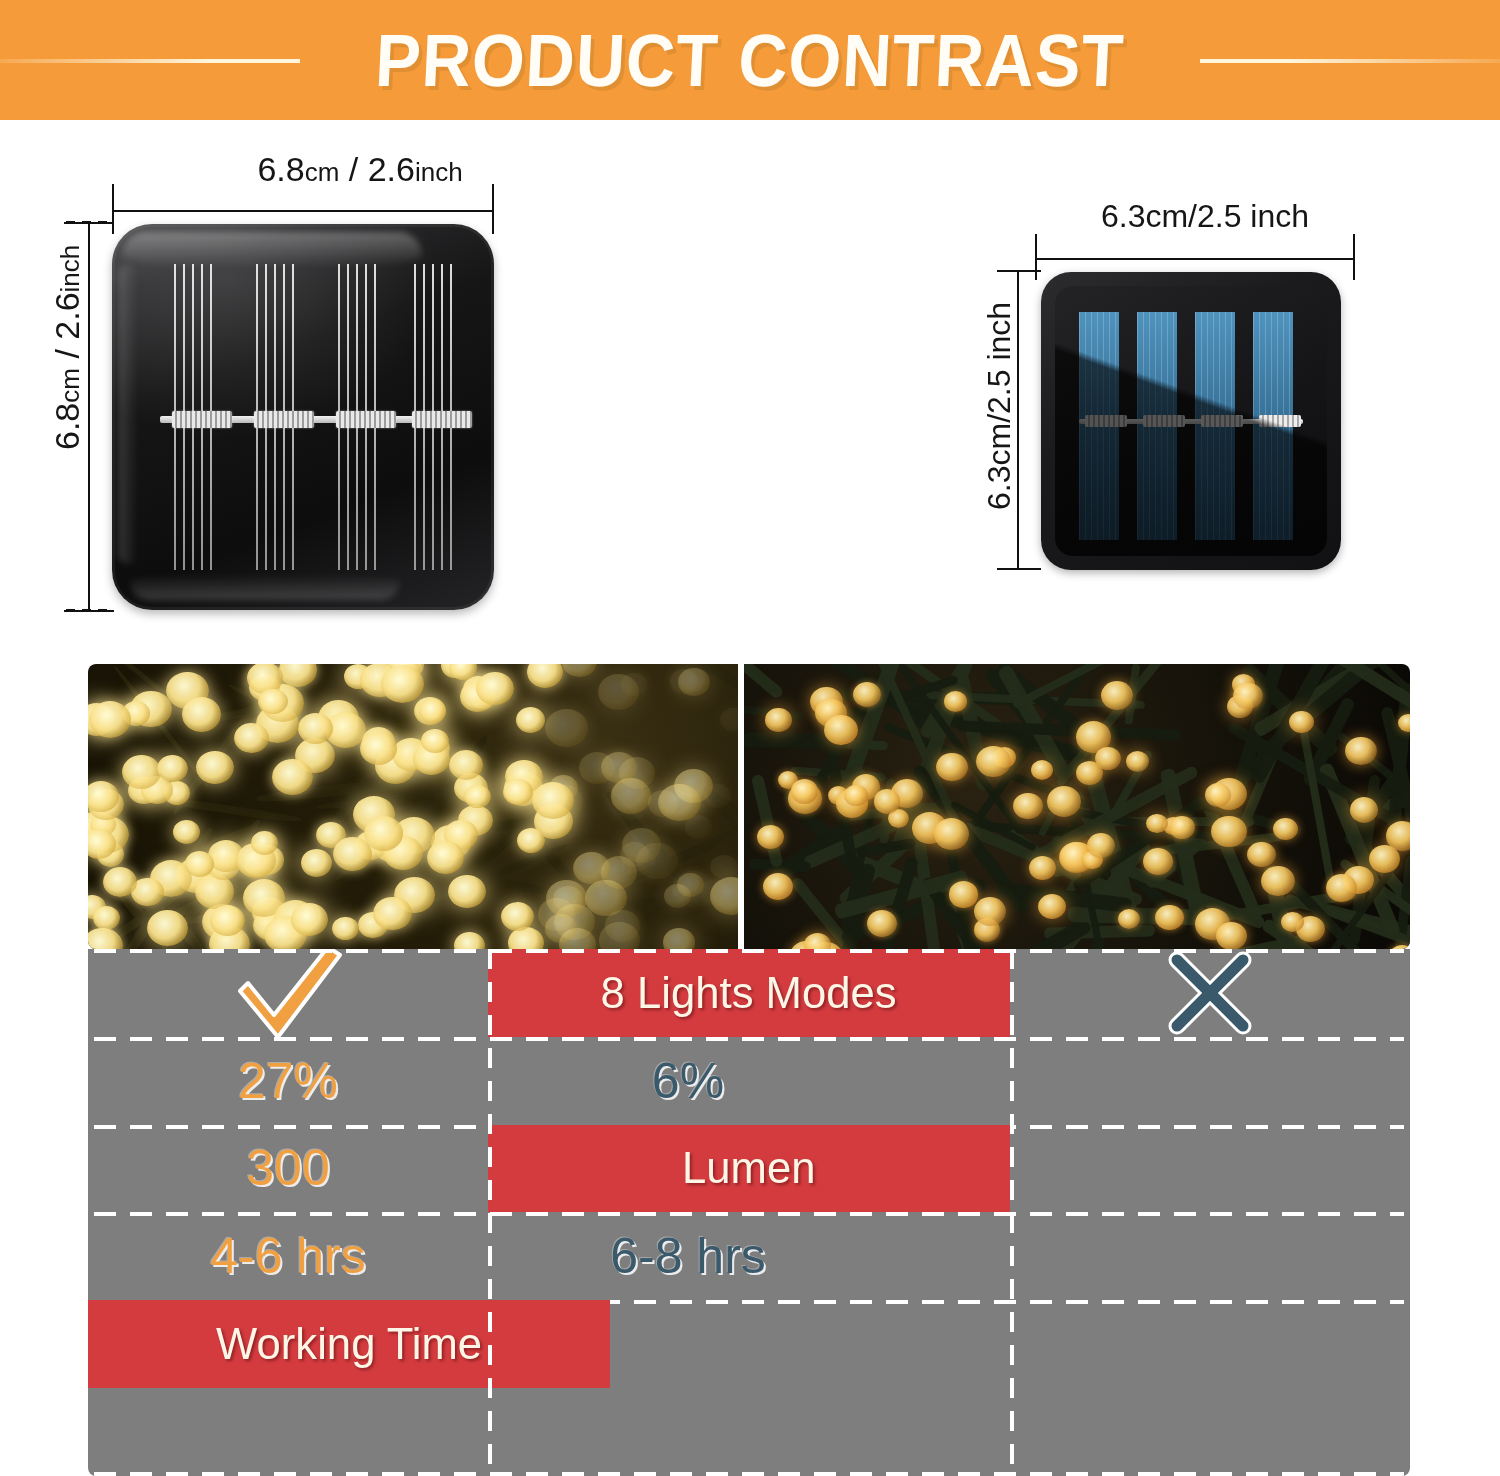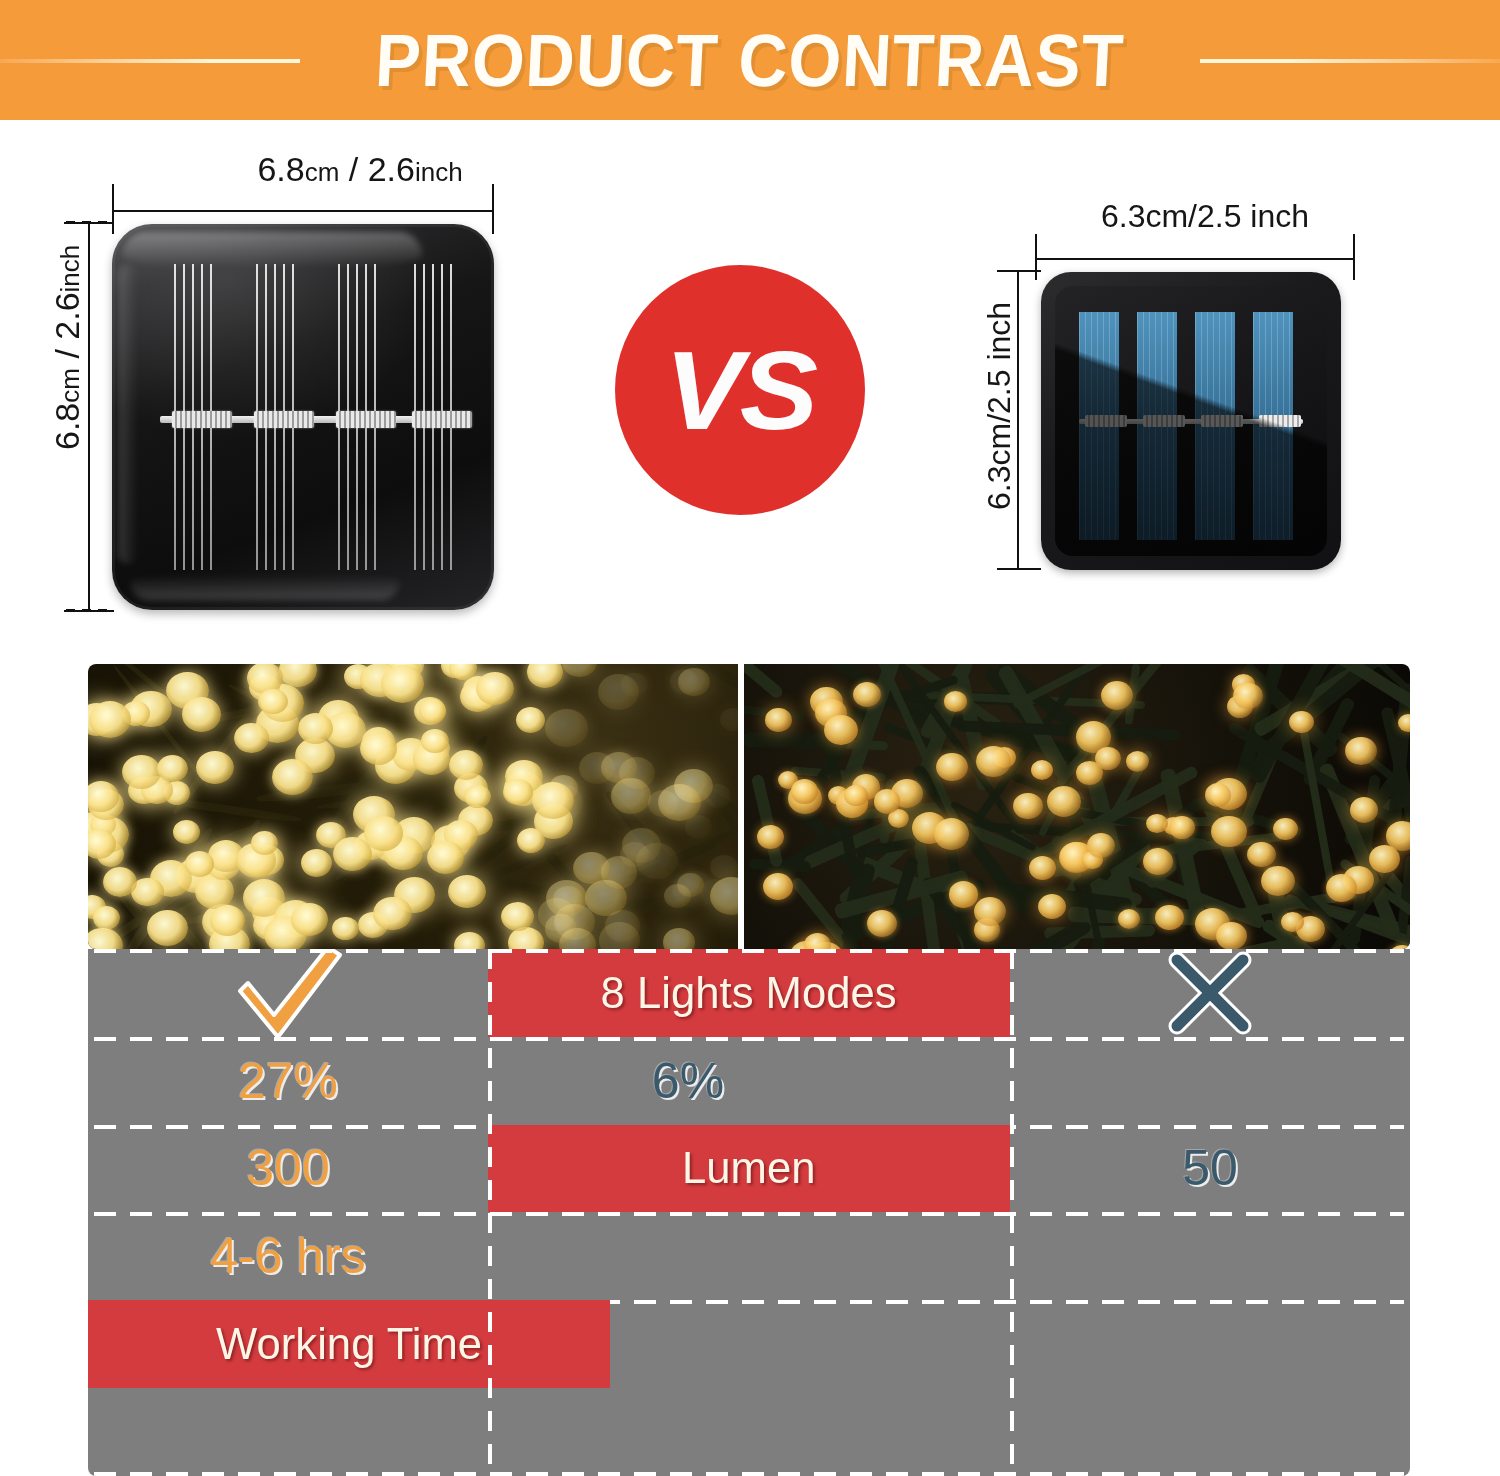--- a/index.html
+++ b/index.html
@@ -334,23 +334,20 @@
             <span></span>
           </div>
         <div class="busbar"></div>
         <div class="solder" style="left:60px;  width:60px"></div>
         <div class="solder" style="left:142px; width:60px"></div>
         <div class="solder" style="left:224px; width:60px"></div>
         <div class="solder" style="left:300px; width:60px"></div>
       </div>
     </div>
 
-    <div class="vs-badge">
-      <span>VS</span>
-    </div>
 
     <div class="others-wrap">
       <div class="dim-top-label-o">6.3cm/2.5 inch</div>
       <div class="dim-line-h-o"></div>
       <div class="dim-left-label-o">6.3cm/2.5 inch</div>
       <div class="dim-line-v-o"></div>
 
       <div class="panel-others">
         <div class="inner">
           <div class="pc-cell" style="left:24px"></div>
@@ -772,28 +769,28 @@
           <span class="val-others">6%</span>
         </div>
       </div>
       <div class="crow">
         <div class="col-left">
           <span class="val-ours">300</span>
         </div>
         <div class="col-mid">
           <span class="mid-label">Lumen</span>
         </div>
-        <div class="col-right">
-          <span class="val-others">50</span>
-        </div>
       </div>
       <div class="crow">
         <div class="col-left">
           <span class="val-ours">4-6 hrs</span>
         </div>
+        <div class="col-right">
+          <span class="val-others">6-8 hrs</span>
+        </div>
       </div>
       <div class="crow">
         <div class="col-mid">
           <span class="mid-label">Working Time</span>
         </div>
       </div>
     </div>
 
 </div>
 

